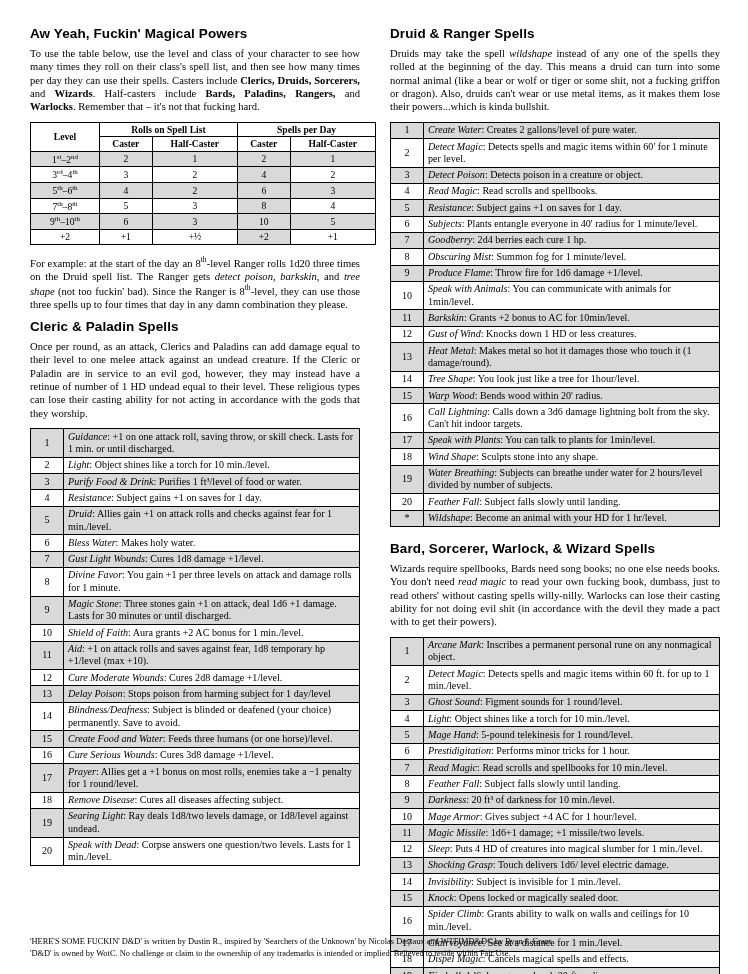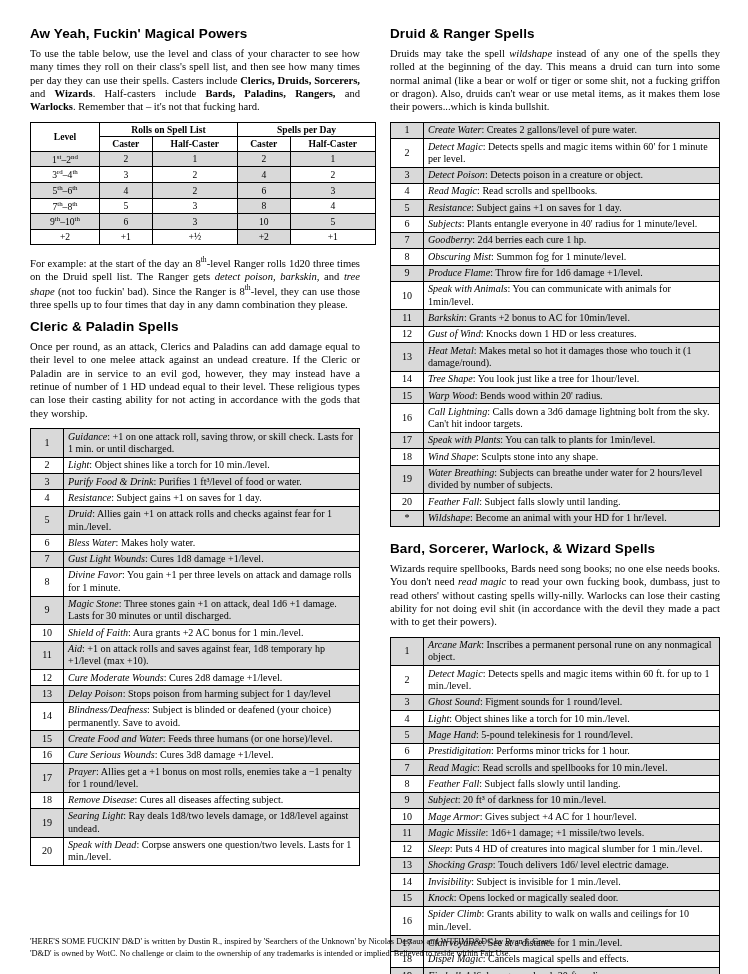--- a/index.html
+++ b/index.html
@@ -401,21 +401,21 @@
             <tr class="shade">
               <td class="num">7</td>
               <td><span class="spname">Read Magic</span>: Read scrolls and spellbooks for 10 min./level.</td>
             </tr>
             <tr>
               <td class="num">8</td>
               <td><span class="spname">Feather Fall</span>: Subject falls slowly until landing.</td>
             </tr>
             <tr class="shade">
               <td class="num">9</td>
-              <td><span class="spname">Subject</span>: 20 ft³ of darkness for 10 min./level.</td>
+              <td><span class="spname">Darkness</span>: 20 ft³ of darkness for 10 min./level.</td>
             </tr>
             <tr>
               <td class="num">10</td>
               <td><span class="spname">Mage Armor</span>: Gives subject +4 AC for 1 hour/level.</td>
             </tr>
             <tr class="shade">
               <td class="num">11</td>
               <td><span class="spname">Magic Missile</span>: 1d6+1 damage; +1 missile/two levels.</td>
             </tr>
             <tr>

